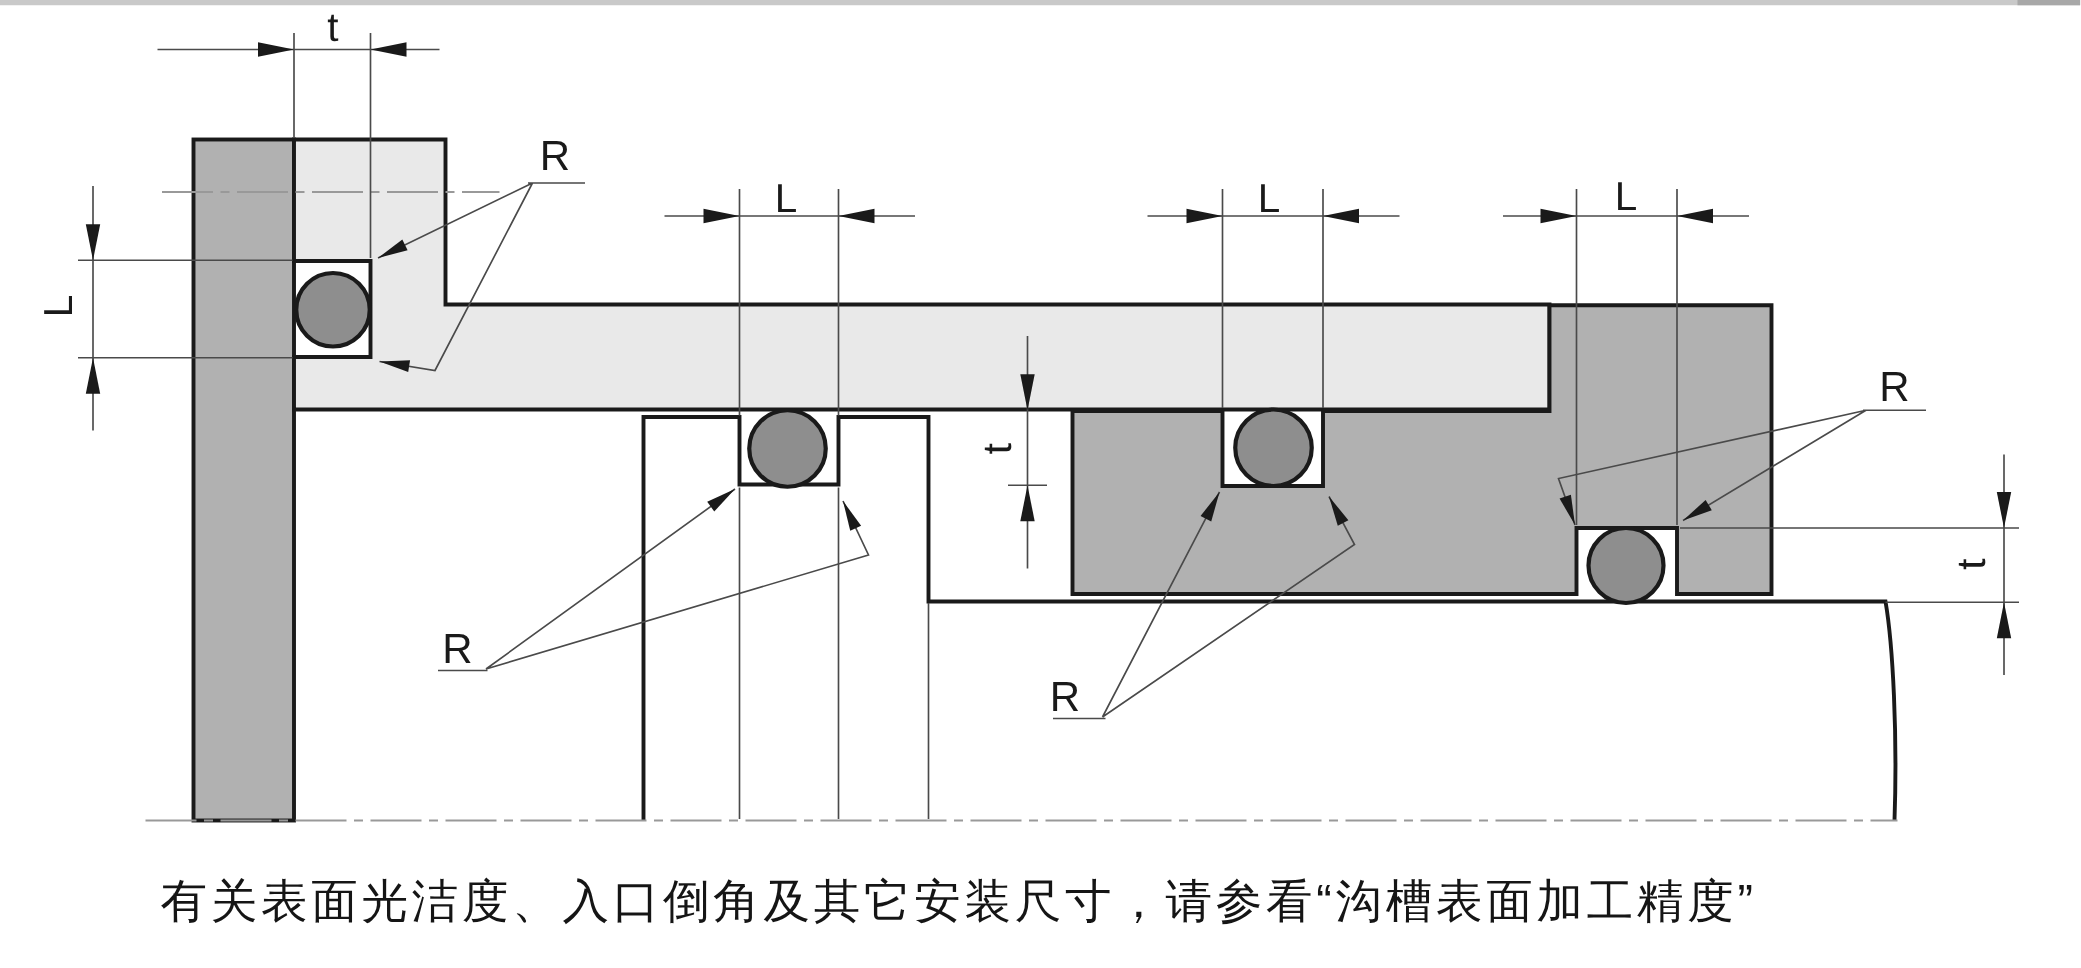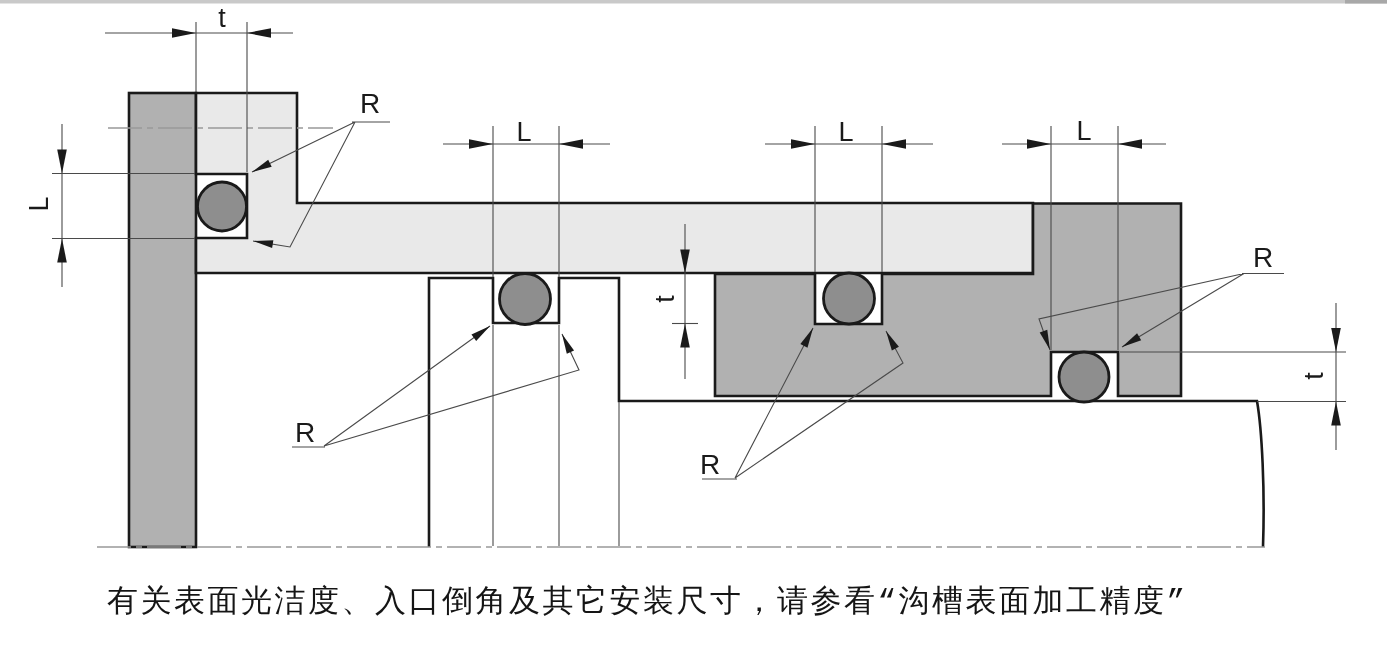--- a/index.html
+++ b/index.html
@@ -7,21 +7,21 @@
            font-family: "Liberation Sans", sans-serif; }
   svg { display: block; }
   .thick   { stroke: #1a1a1a; stroke-width: 2.6; fill: none; stroke-linejoin: miter; }
   .thickf  { stroke: #1a1a1a; stroke-width: 2.6; stroke-linejoin: miter; }
   .thin    { stroke: #4a4a4a; stroke-width: 1.1; fill: none; }
   .center  { stroke: #999999; stroke-width: 1.3; fill: none; stroke-dasharray: 34 5 6 5; }
   .arrow   { fill: #1a1a1a; stroke: none; }
   .oring   { stroke: #1a1a1a; stroke-width: 2.8; }
   .dim-label { font-family: "Liberation Sans", sans-serif; font-size: 27px; fill: #1a1a1a; }
   .r-label   { font-family: "Liberation Sans", sans-serif; font-size: 28px; fill: #1a1a1a; }
-  .caption { position: absolute; left: 107px; top: 580px; font-family: Liberation Mono, monospace;
+  .caption { position: absolute; left: 107px; top: 580px; font-family: Liberation Sans, sans-serif;
              font-size: 31px; color: #151515; letter-spacing: 2.5px; white-space: nowrap; }
 </style>
 </head>
 <body>
 
 <div class="stage">
   <svg width="1387" height="645" viewBox="0 0 1387 645">
 
     <g>
       <rect x="0" y="0" width="1387" height="3.5" fill="#c9c9c9"></rect>

